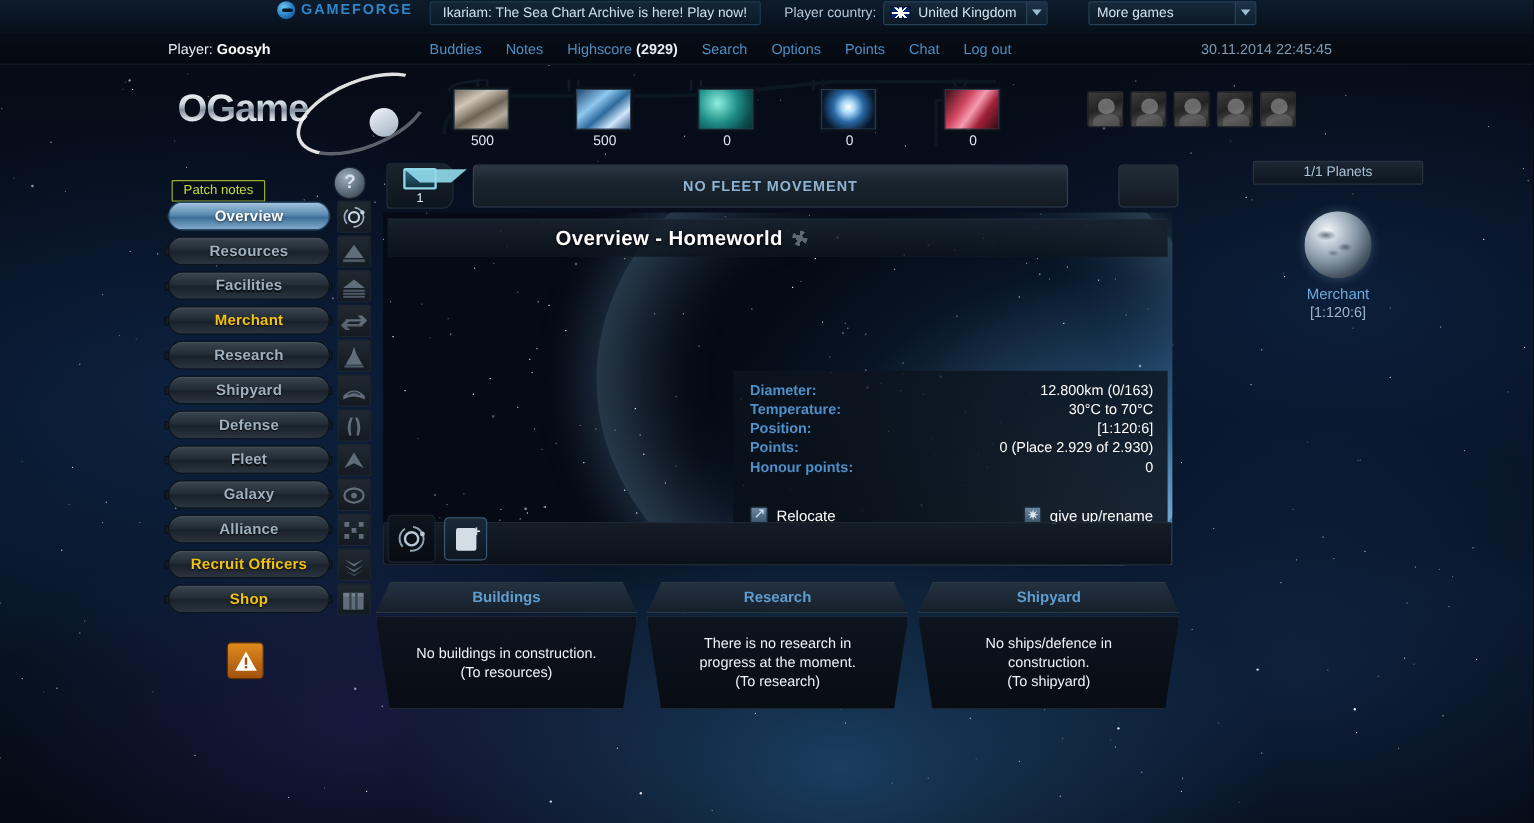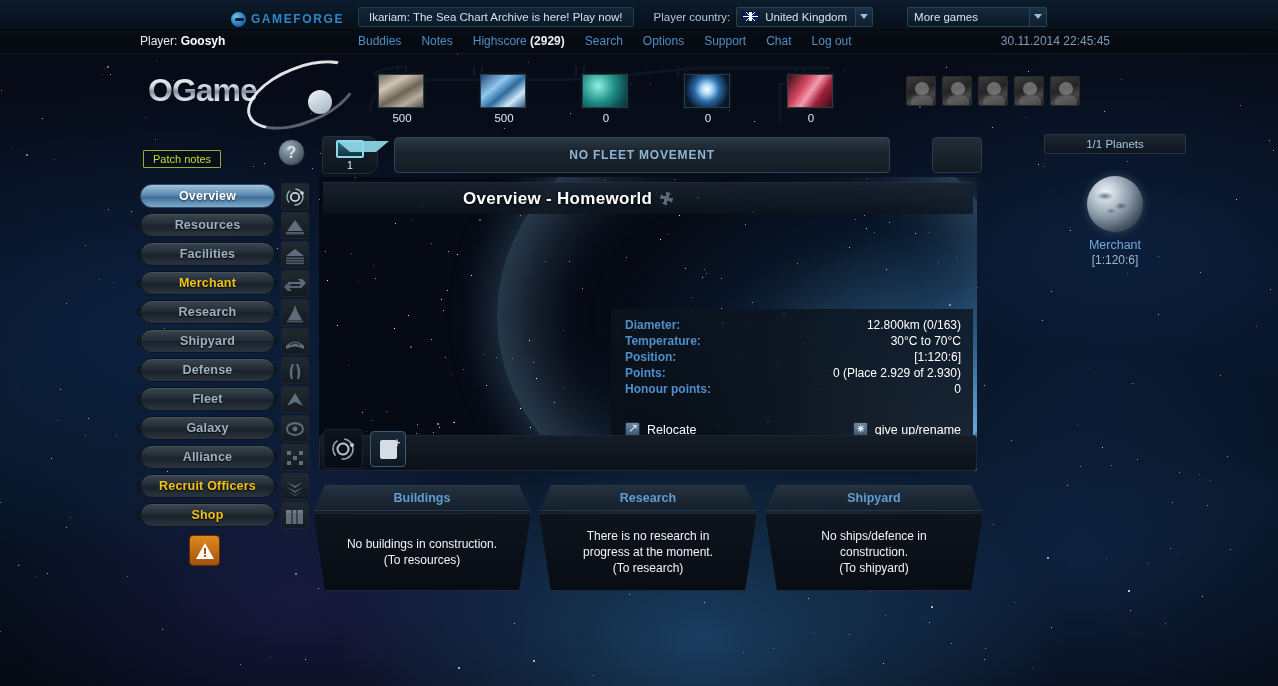--- a/index.html
+++ b/index.html
@@ -29,21 +29,21 @@
     background:#fff; border-radius:50%; opacity:.75;
   }
 
   
   #gf-bar {
     position:absolute; top:0; left:0; width:1278px; height:28px;
     background:linear-gradient(180deg,#0d1c2c 0%,#0a1624 48%,#061019 100%);
     border-bottom:1px solid #0a1420;
     display:flex; align-items:center; justify-content:center; gap:0;
   }
-  #gf-inner { display:flex; align-items:flex-end; gap:14px; height:26px; }
+  #gf-inner { display:flex; align-items:flex-start; gap:14px; height:26px; }
   .gf-logo { display:flex; align-items:center; gap:5px; }
   .gf-circle {
     width:15px; height:15px; border-radius:50%;
     background:radial-gradient(circle at 35% 32%,#6fc4ef,#1f74ba 60%,#0d3f6c);
     position:relative;
   }
   .gf-circle::after{
     content:''; position:absolute; left:4px; top:6px; width:9px; height:3px;
     background:#0a1624; border-radius:2px;
   }
@@ -157,21 +157,21 @@
     padding:2px 9px; background:rgba(6,12,20,.55); border-radius:1px;
   }
   #help-icon {
     position:absolute; left:278px; top:139px; width:27px; height:27px;
     border-radius:50%;
     background:radial-gradient(circle at 38% 32%,#9eadba,#5d6b78 55%,#2c3742);
     border:1px solid #1a232c;
     display:flex; align-items:center; justify-content:center;
     color:#d9e3ec; font-size:16px; font-weight:bold;
   }
-  #menu { position:absolute; left:140px; top:184px; width:176px; }
+  #menu { position:absolute; left:140px; top:168px; width:176px; }
   .menu-row { position:relative; height:29px; margin-bottom:0; }
   .menu-btn {
     position:absolute; left:0; top:0; width:135px; height:24px;
     border-radius:12px;
     background:linear-gradient(180deg,#3a4650 0%,#222c36 46%,#19222b 54%,#2b353f 100%);
     border:1px solid #0d141b;
     box-shadow:inset 0 1px 0 rgba(255,255,255,.07);
     display:flex; align-items:center; justify-content:center;
     color:#9fb0bf; font-size:12.5px; font-weight:bold;
     letter-spacing:.2px;
@@ -670,21 +670,21 @@
   <div id="player-name">
     <span>Player:</span>
     <b>Goosyh</b>
   </div>
   <div id="top-nav">
       <a href="#">Buddies</a>
       <a href="#">Notes</a>
       <a href="#">Highscore <b>(2929)</b></a>
       <a href="#">Search</a>
       <a href="#">Options</a>
-      <a href="#">Support</a>
+      <a href="#">Points</a>
       <a href="#">Chat</a>
       <a href="#">Log out</a>
     </div>
   <div id="server-time">30.11.2014 22:45:45</div>
 </div>
 
 <div id="ogame-logo">
   <span class="ring"></span>
   <span class="planet-dot"></span>
   <span class="word">OGame</span>

